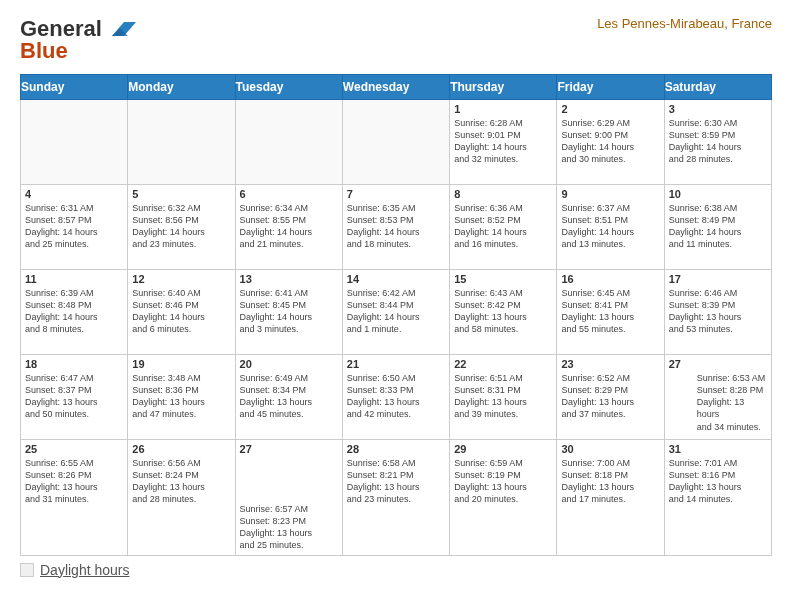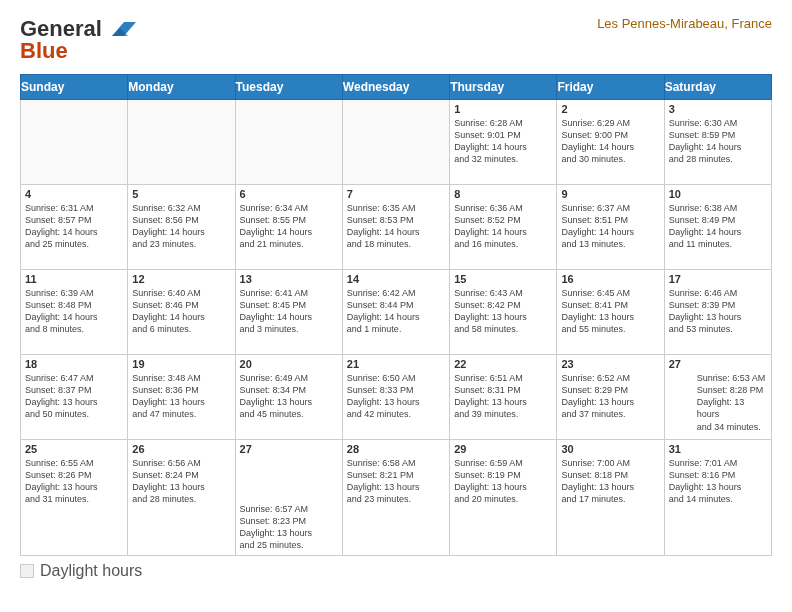--- a/index.html
+++ b/index.html
@@ -74,22 +74,23 @@
     }
     .day-info {
       font-size: 9px;
       color: #444;
       line-height: 1.35;
     }
     .legend {
       display: flex;
       align-items: center;
       margin-top: 6px;
-      font-size: 16px;
+      font-size: 14px;
       color: #555;
+      text-decoration: underline;
     }
     .legend-box {
       width: 14px;
       height: 14px;
       background: #f0f0f0;
       border: 1px solid #ccc;
       margin-right: 6px;
     }
   </style>
 </head>

